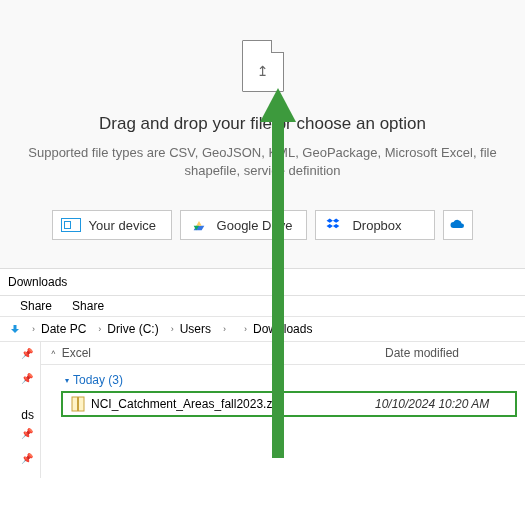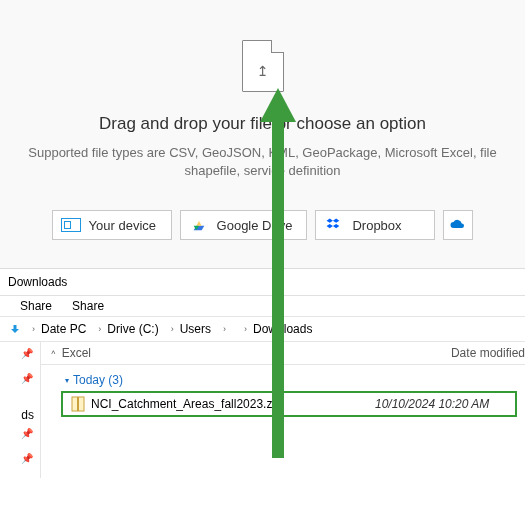--- a/index.html
+++ b/index.html
@@ -155,21 +155,21 @@
     border-left:1px solid #e5e5e5;
   }
   .col-headers {
     display:flex;
     border-bottom:1px solid #e5e5e5;
     font-size:12px;
     color:#555;
     padding: 4px 0 4px 10px;
   }
   .col-name { flex:1; display:flex; align-items:center; gap:6px;}
-  .col-date { width:140px;text-align:right; }
+  .col-date { width:140px; }
   .sort-caret { font-size:8px; color:#555; display:inline-block; transform:translateY(-1px);}
   .group-header {
     color:#1a6fc5;
     font-size:12px;
     padding: 8px 0 4px 24px;
     display:flex;
     align-items:center;
     gap:4px;
   }
   .group-header .expand { font-size:8px; color:#1a6fc5; }

